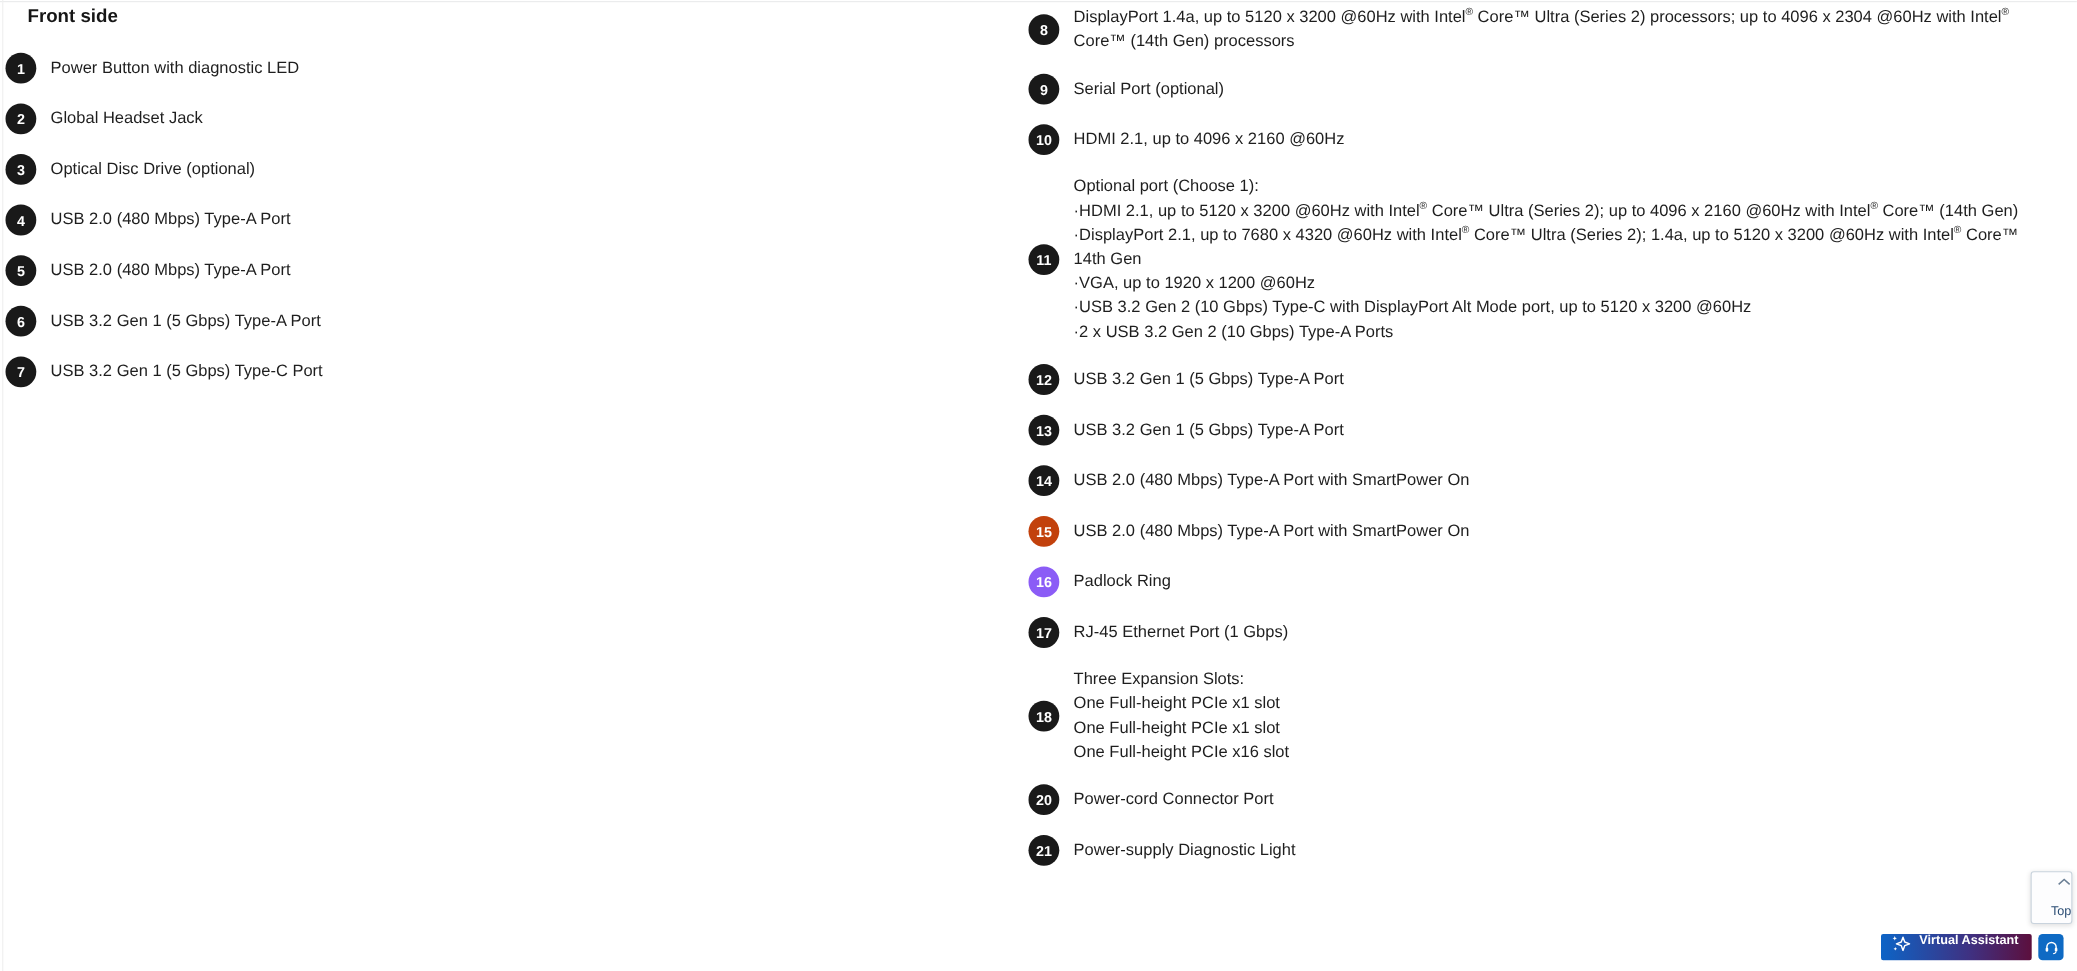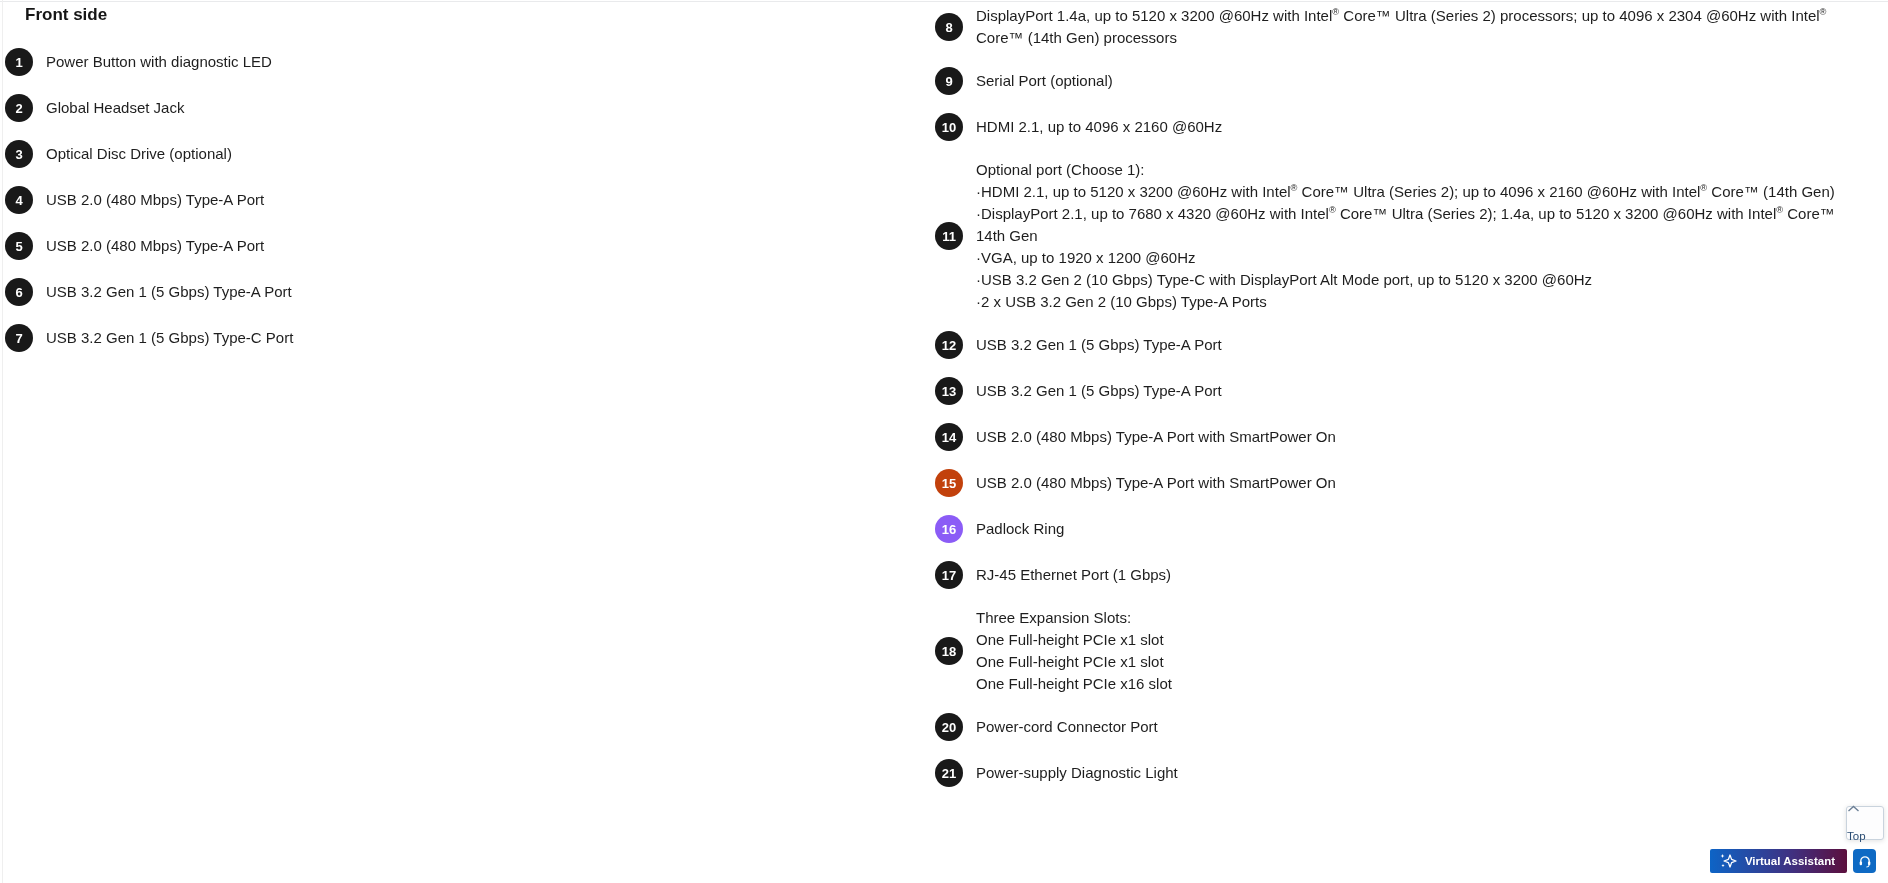--- a/index.html
+++ b/index.html
@@ -69,28 +69,28 @@
     font-size: 62%;
     line-height: 0;
     vertical-align: super;
   }
   
   .back-to-top {
     position: fixed;
     right: 4px;
     bottom: 43px;
     width: 38px;
-    height: 34px;
+    height: 48px;
     background: #fdfdfe;
     border: 1px solid #c9d3dd;
     border-radius: 3px;
     box-shadow: 0 1px 5px rgba(0,0,0,0.12);
     display: flex;
     flex-direction: column;
-    align-items: flex-start;
+    align-items: flex-end;
     justify-content: center;
     gap: 18px;
     cursor: pointer;
     font-family: inherit;
     padding: 0;
   }
   .back-to-top .top-label {
     font-size: 11.5px;
     color: #2b4d74;
   }
@@ -98,21 +98,21 @@
     position: fixed;
     right: 12px;
     bottom: 10px;
     display: flex;
     align-items: stretch;
     gap: 6px;
     height: 24px;
   }
   .va-button {
     display: flex;
-    align-items: center;
+    align-items: flex-start;
     gap: 8px;
     border: none;
     border-radius: 2px;
     padding: 0 12px 0 9px;
     color: #ffffff;
     font-size: 11.5px;
     font-weight: 700;
     font-family: inherit;
     cursor: pointer;
     height: 24px;

